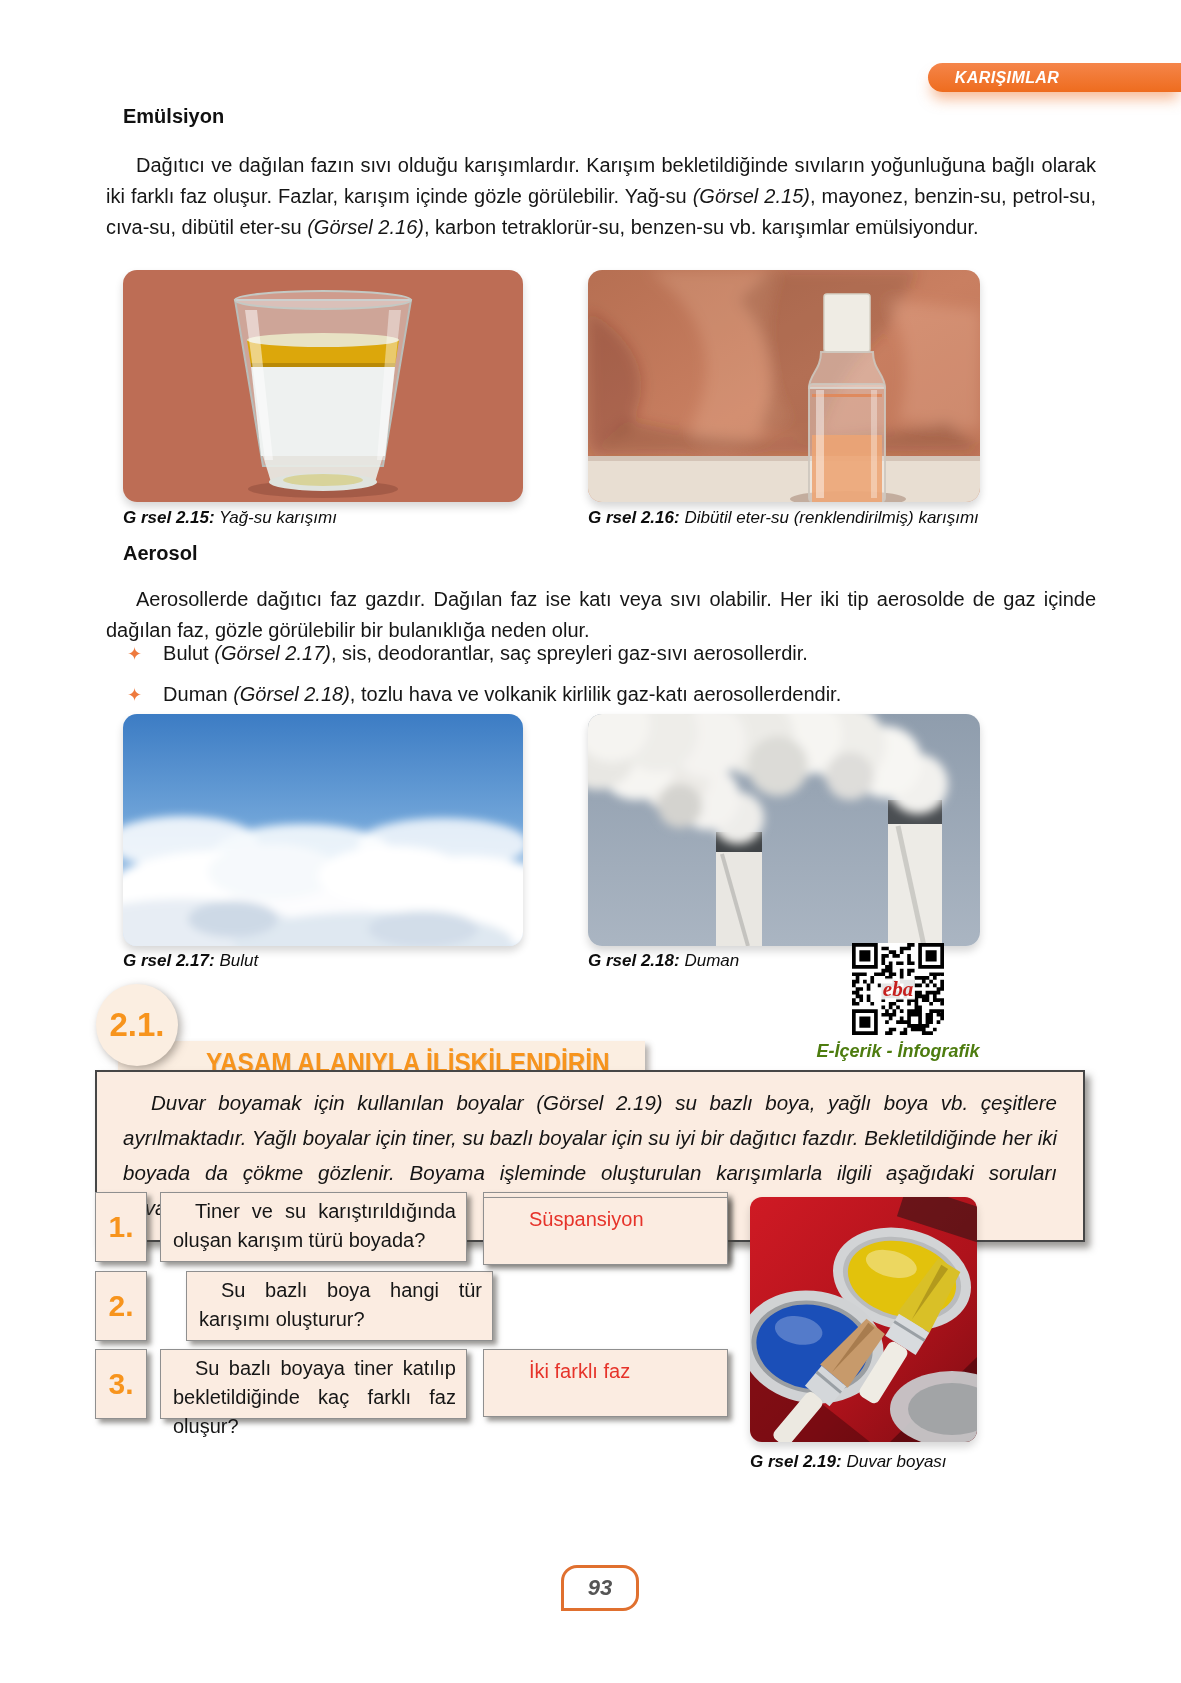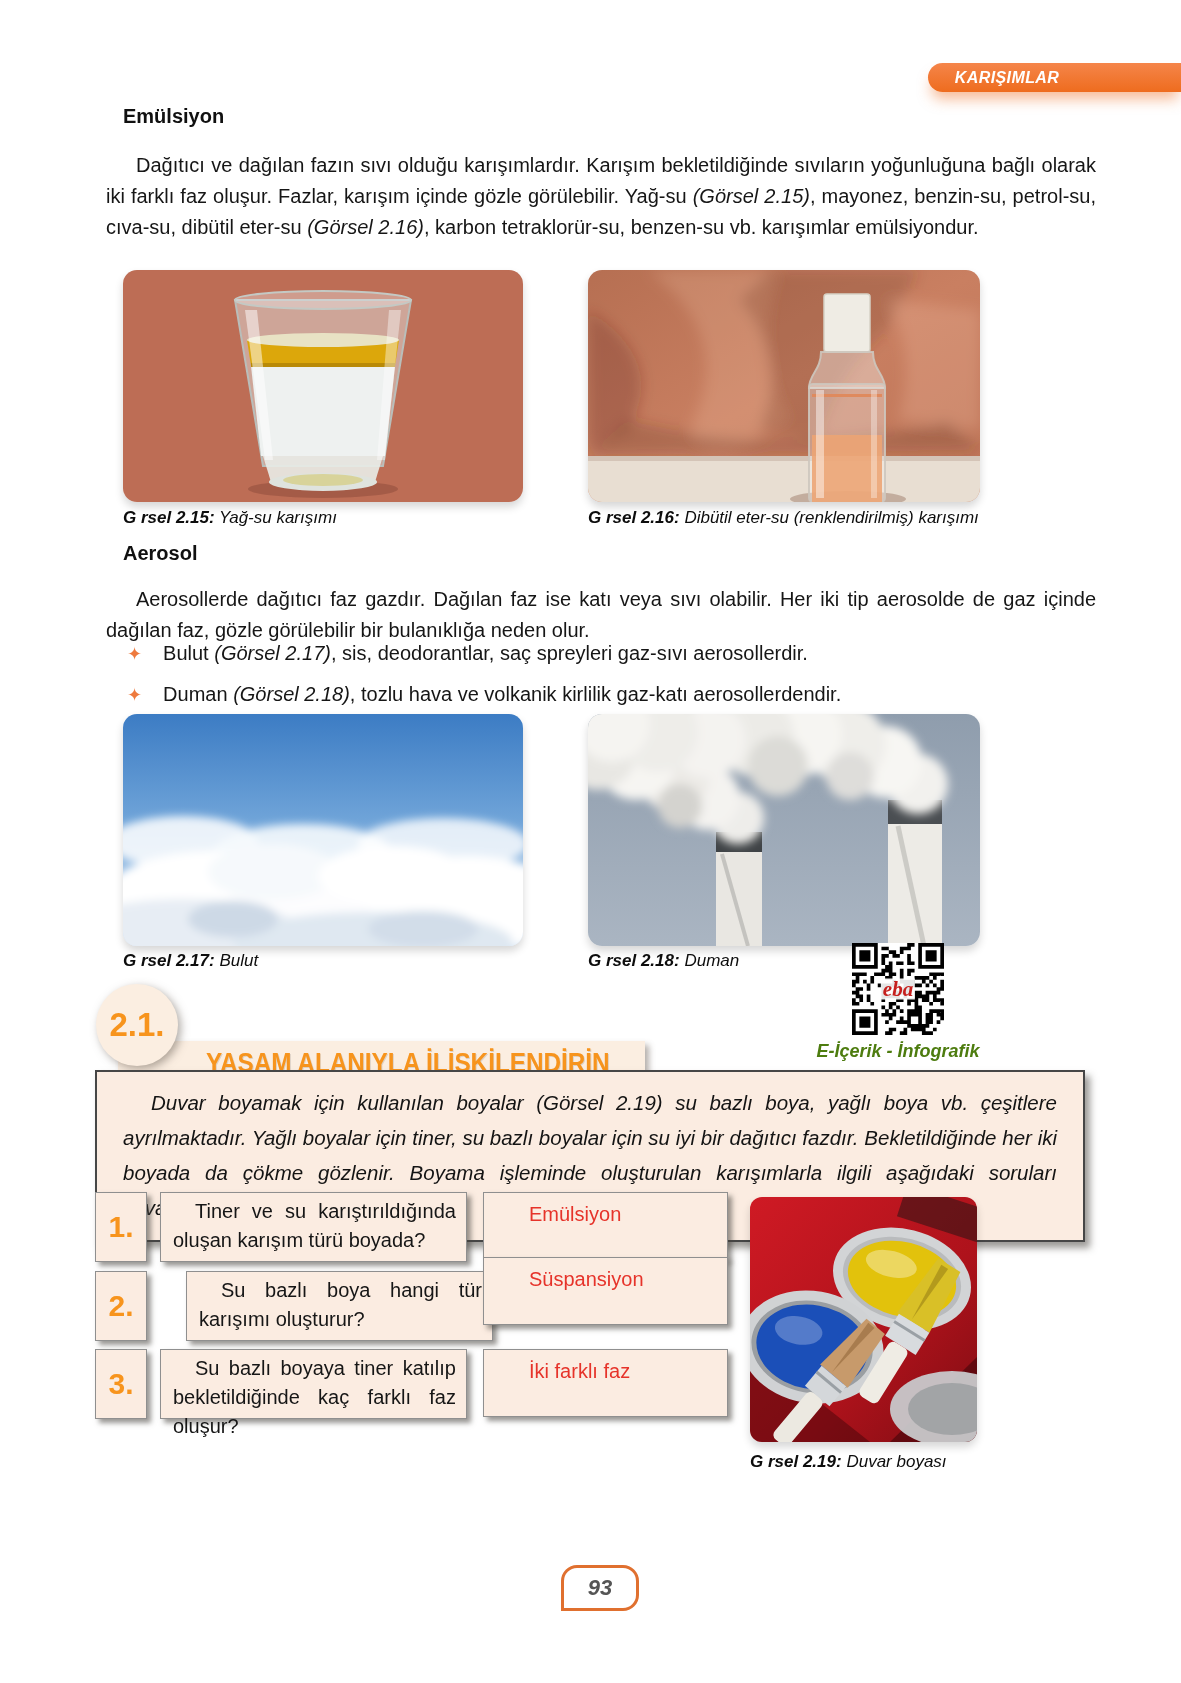--- a/index.html
+++ b/index.html
@@ -253,21 +253,21 @@
   <div class="qnum" style="top:1192px;">
       <span>1.</span>
     </div>
   <div class="qbox" style="top:1192px;">Tiner ve su karıştırıldığında oluşan karışım türü boyada?</div>
   <div class="abox" style="top:1192px;">Emülsiyon</div>
 
   <div class="qnum" style="top:1271px;">
       <span>2.</span>
     </div>
   <div class="qbox" style="top:1271px;margin-left:26px;">Su bazlı boya hangi tür karışımı oluşturur?</div>
-  <div class="abox" style="top:1257px;">Süspansiyon</div>
+  <div class="abox" style="top:1197px;">Süspansiyon</div>
 
   <div class="qnum" style="top:1349px;">
       <span>3.</span>
     </div>
   <div class="qbox" style="top:1349px;">Su bazlı boyaya tiner katılıp bekletildiğinde kaç farklı faz oluşur?</div>
   <div class="abox" style="top:1349px;">İki farklı faz</div>
 
   <div class="photo" style="left:750px;top:1197px;width:227px;height:245px;border-radius:12px;">
     <svg viewBox="0 0 227 245" xmlns="http://www.w3.org/2000/svg">
       <defs>

